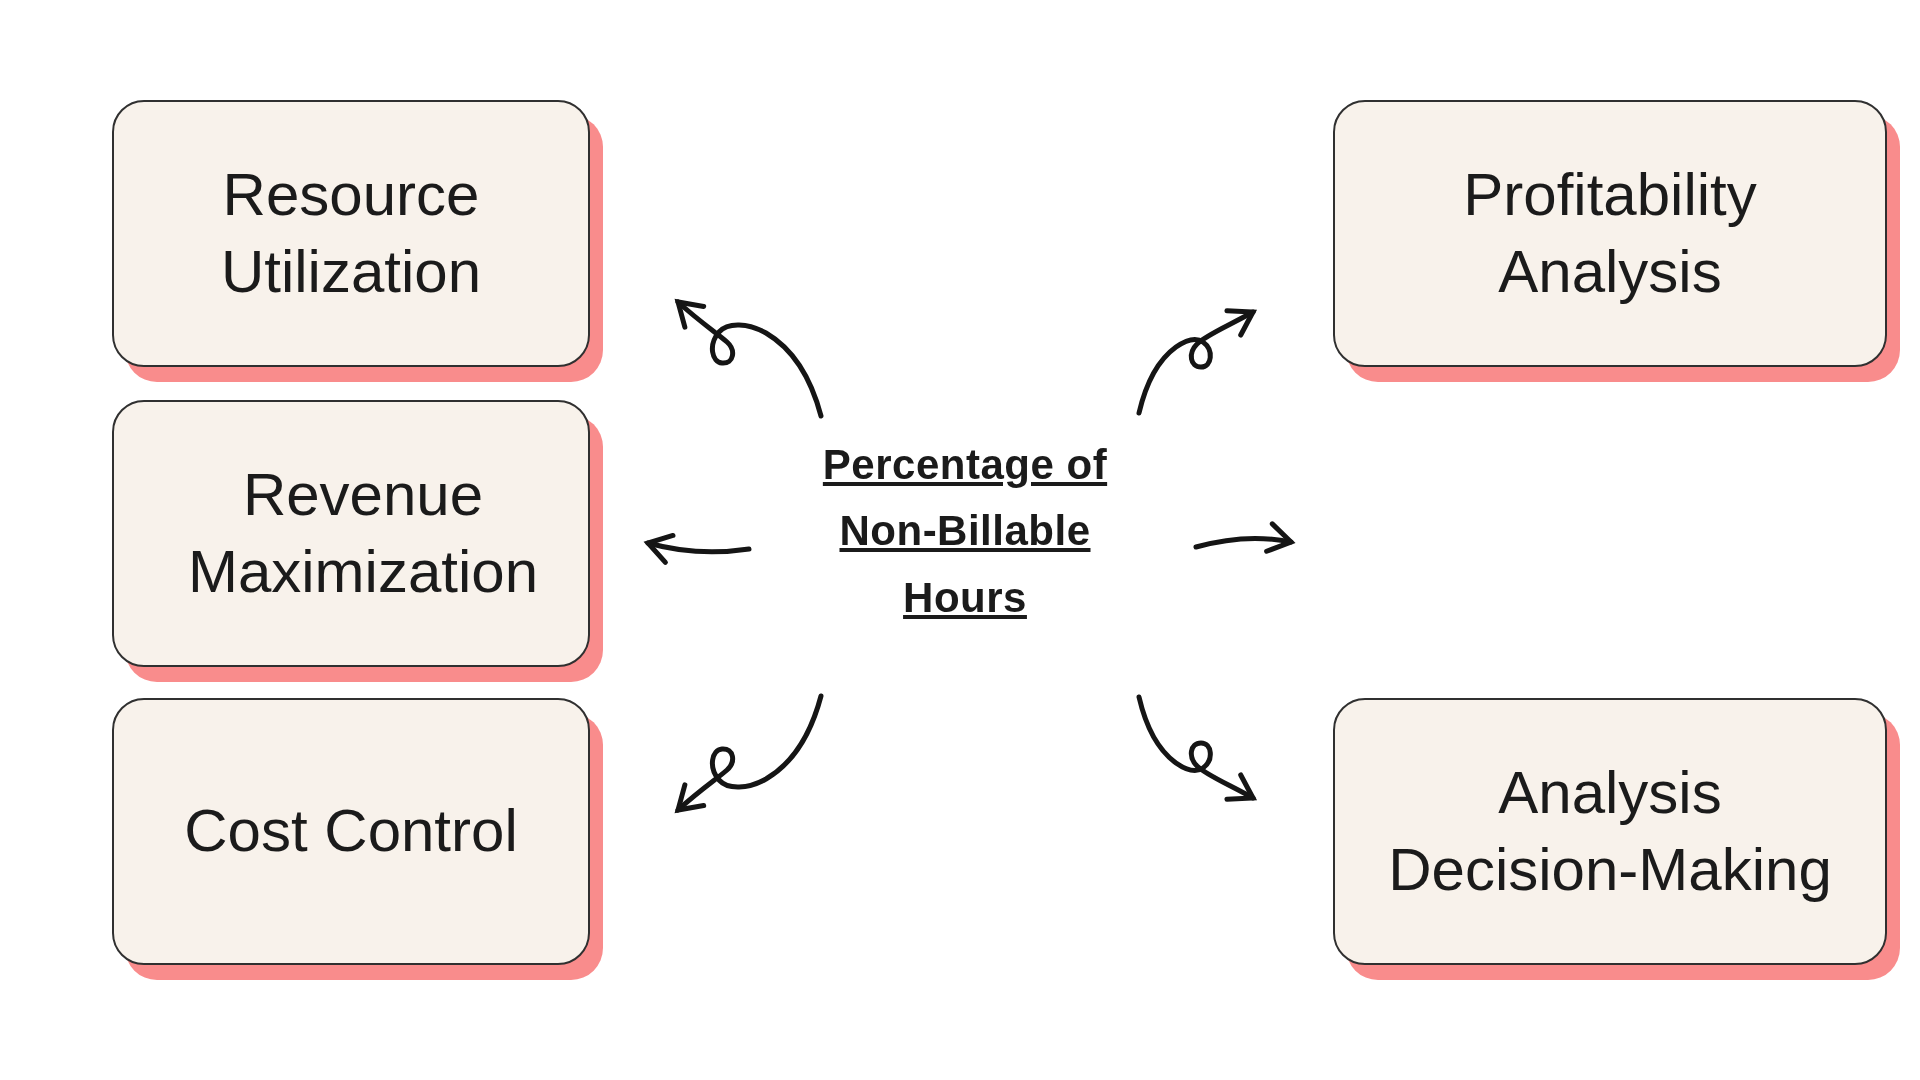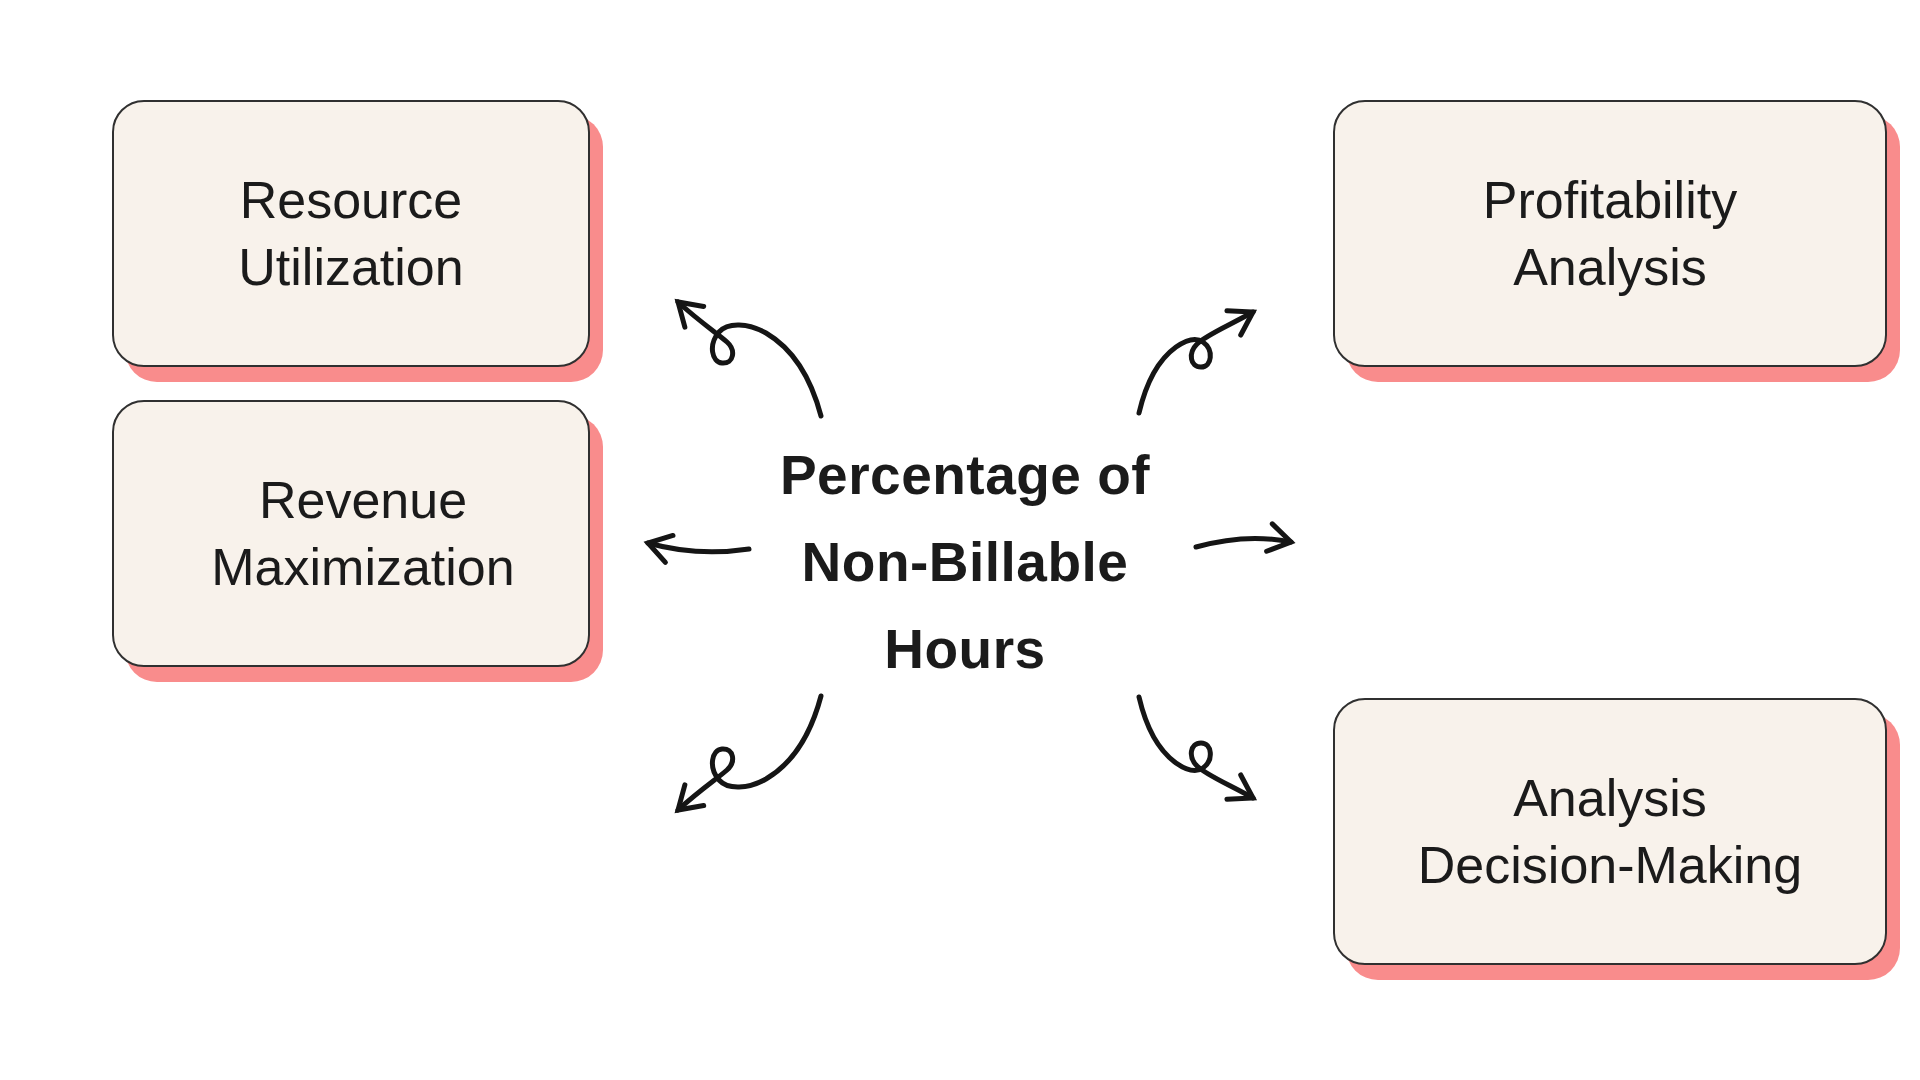--- a/index.html
+++ b/index.html
@@ -46,42 +46,43 @@
     height: 267px;
     background: var(--box-fill);
     border: 2.5px solid var(--box-border);
     border-radius: 32px;
     box-shadow: 13px 15px 0 var(--box-shadow);
     display: flex;
     align-items: center;
     justify-content: center;
     text-align: center;
     color: var(--text);
-    font-size: 52px;
+    font-size: 60px;
     line-height: 1.27;
     white-space: pre-line;
   }
   .col-left  { left: 112px;  width: 478px; }
   .col-right { left: 1333px; width: 554px; }
   .row-1 { top: 100px; }
   .row-2 { top: 400px; padding-left: 24px; }
   .row-3 { top: 698px; }
 
   .center-title {
     position: absolute;
     left: 635px;
     top: 432px;
     width: 660px;
     text-align: center;
     color: var(--text);
-    font-size: 55px;
+    font-size: 42px;
     font-weight: 700;
     line-height: 1.58;
     letter-spacing: 0.5px;
     white-space: pre-line;
+    text-decoration: underline;
   }
 </style>
 </head>
 <body>
 
 <div id="canvas">
 
   <svg class="arrows-layer" viewBox="0 0 1920 1080" xmlns="http://www.w3.org/2000/svg" aria-hidden="true">
     <defs>
       <marker id="ah" markerUnits="userSpaceOnUse" markerWidth="40" markerHeight="40" viewBox="0 0 40 40" refX="32" refY="20" orient="auto">
@@ -103,20 +104,23 @@
   </svg>
 
   <div class="box col-left row-1">
     <span>Resource
 Utilization</span>
   </div>
   <div class="box col-left row-2">
     <span>Revenue
 Maximization</span>
   </div>
+  <div class="box col-left row-3">
+    <span>Cost Control</span>
+  </div>
 
   <div class="box col-right row-1">
     <span>Profitability
 Analysis</span>
   </div>
   <div class="box col-right row-3">
     <span>Analysis
 Decision-Making</span>
   </div>
 

